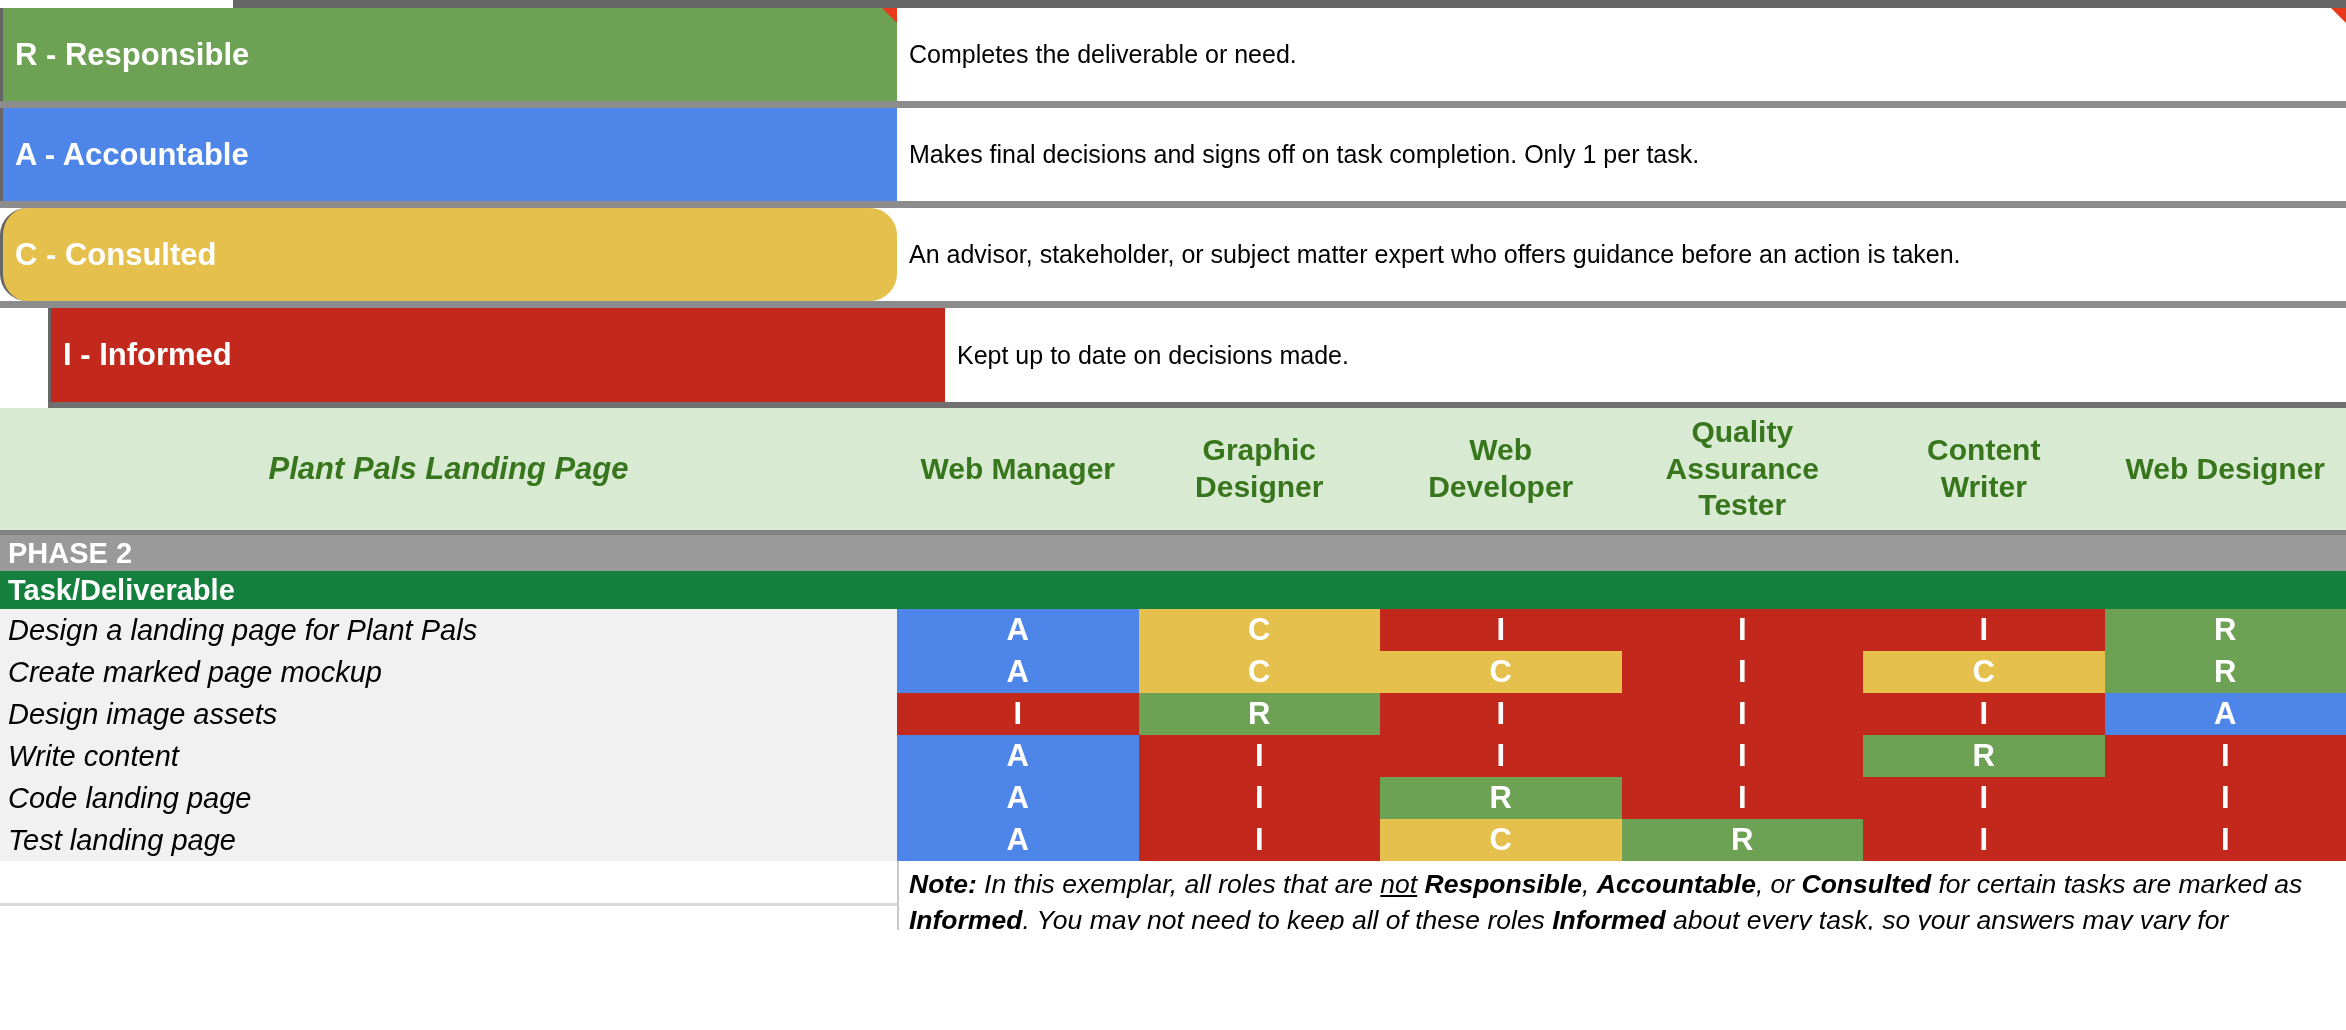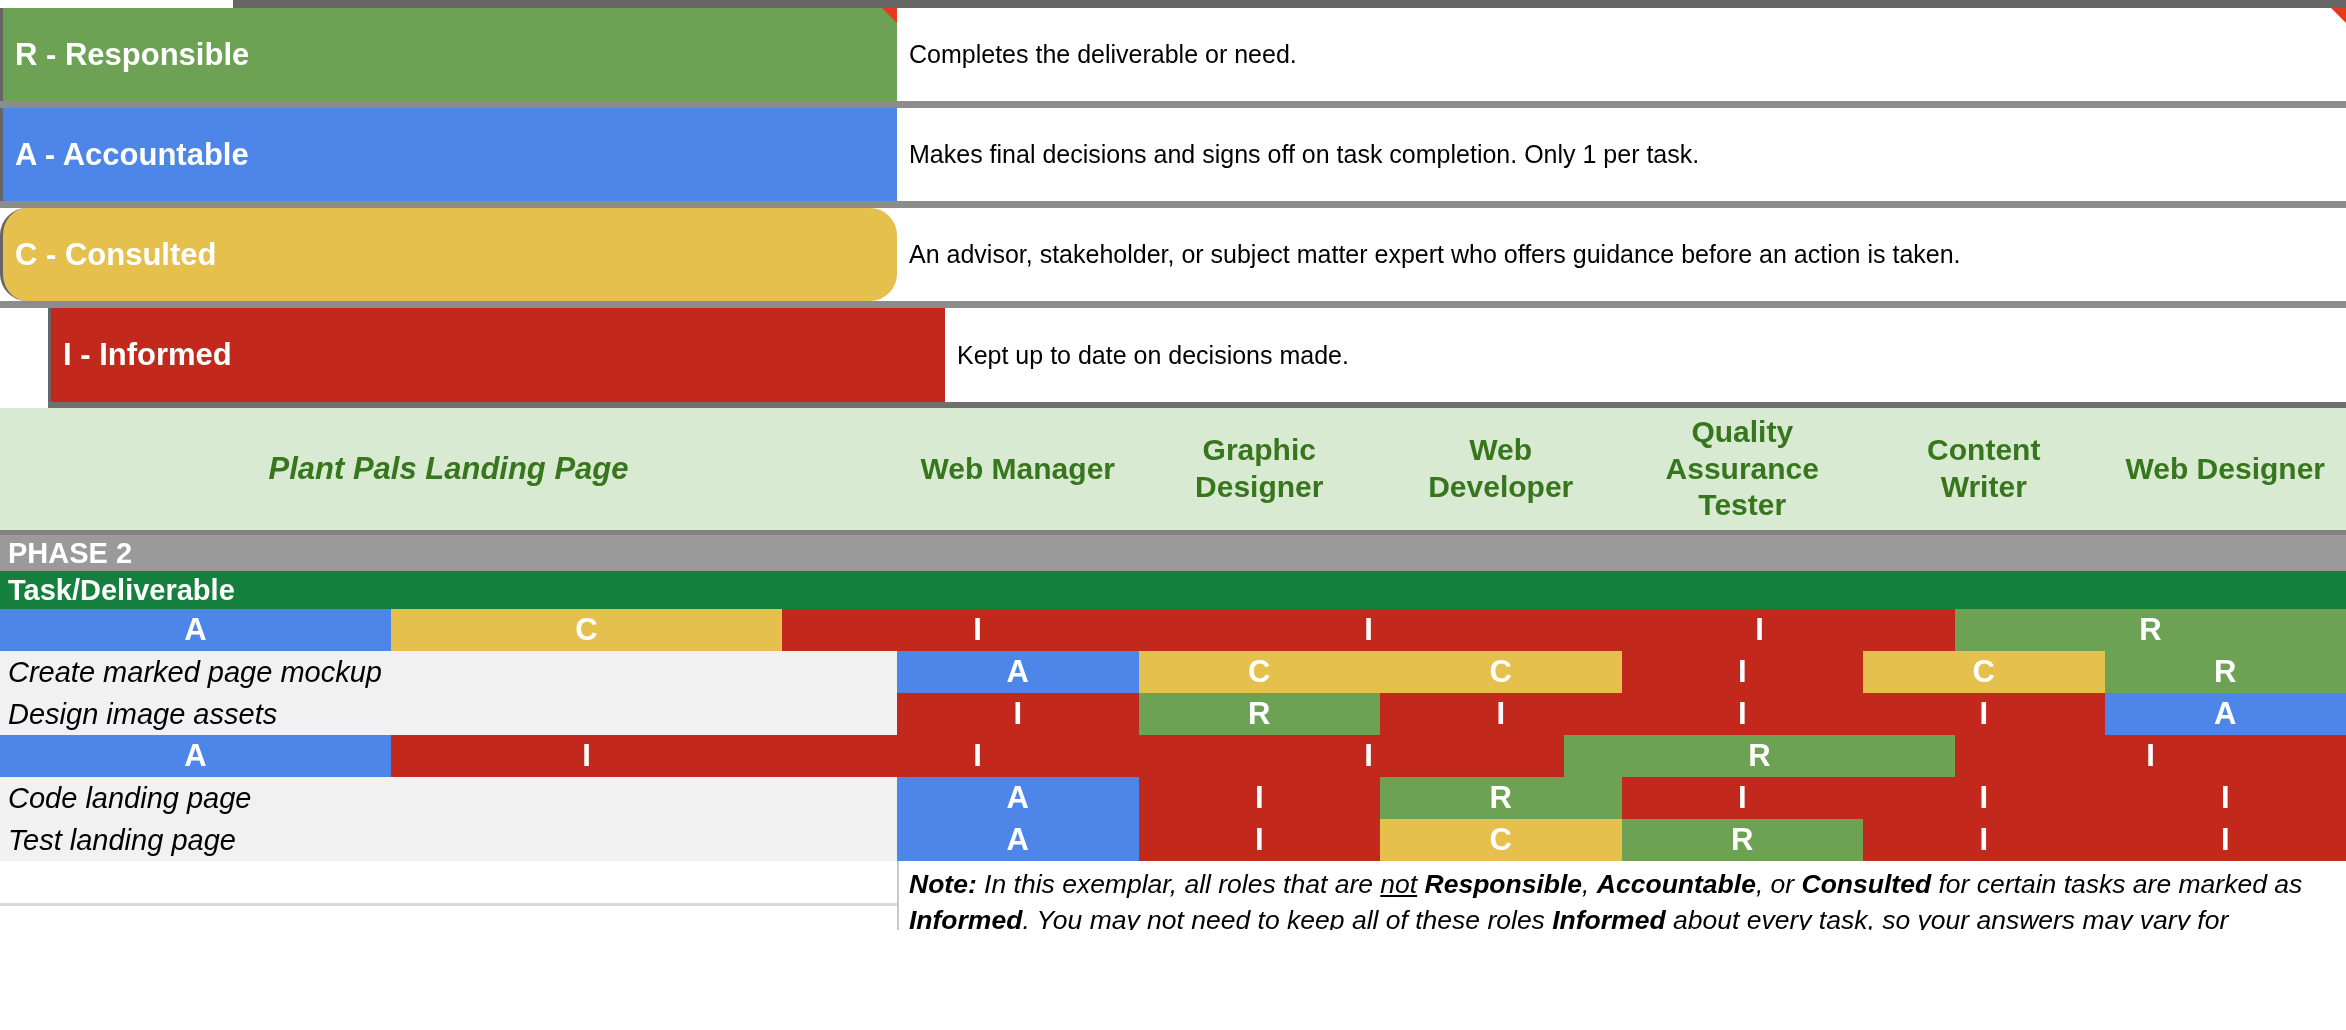--- a/index.html
+++ b/index.html
@@ -159,20 +159,21 @@
   <div class="phase-row">
     <span>PHASE 2</span>
   </div>
 
   <div class="section-row">
     <span>Task/Deliverable</span>
   </div>
 
   <div id="task-grid">
       <div class="task-row">
+        <div class="task-name">Design a landing page for Plant Pals</div>
         <div class="raci-cell" style="background: rgb(77, 134, 232);">A</div>
         <div class="raci-cell" style="background: rgb(230, 192, 77);">C</div>
         <div class="raci-cell" style="background: rgb(194, 41, 28);">I</div>
         <div class="raci-cell" style="background: rgb(194, 41, 28);">I</div>
         <div class="raci-cell" style="background: rgb(194, 41, 28);">I</div>
         <div class="raci-cell" style="background: rgb(109, 161, 84);">R</div>
       </div>
       <div class="task-row">
         <div class="task-name">Create marked page mockup</div>
         <div class="raci-cell" style="background: rgb(77, 134, 232);">A</div>
@@ -185,20 +186,21 @@
       <div class="task-row">
         <div class="task-name">Design image assets</div>
         <div class="raci-cell" style="background: rgb(194, 41, 28);">I</div>
         <div class="raci-cell" style="background: rgb(109, 161, 84);">R</div>
         <div class="raci-cell" style="background: rgb(194, 41, 28);">I</div>
         <div class="raci-cell" style="background: rgb(194, 41, 28);">I</div>
         <div class="raci-cell" style="background: rgb(194, 41, 28);">I</div>
         <div class="raci-cell" style="background: rgb(77, 134, 232);">A</div>
       </div>
       <div class="task-row">
+        <div class="task-name">Write content</div>
         <div class="raci-cell" style="background: rgb(77, 134, 232);">A</div>
         <div class="raci-cell" style="background: rgb(194, 41, 28);">I</div>
         <div class="raci-cell" style="background: rgb(194, 41, 28);">I</div>
         <div class="raci-cell" style="background: rgb(194, 41, 28);">I</div>
         <div class="raci-cell" style="background: rgb(109, 161, 84);">R</div>
         <div class="raci-cell" style="background: rgb(194, 41, 28);">I</div>
       </div>
       <div class="task-row">
         <div class="task-name">Code landing page</div>
         <div class="raci-cell" style="background: rgb(77, 134, 232);">A</div>

